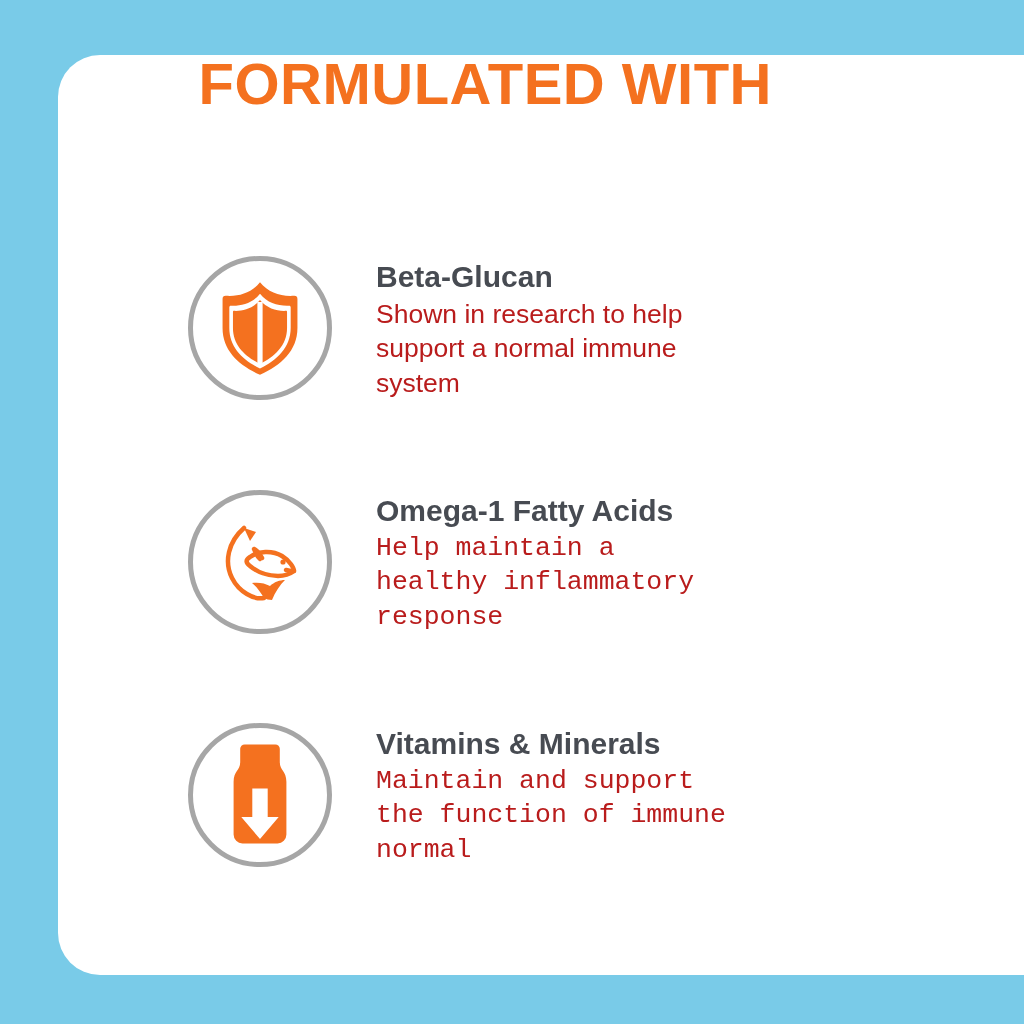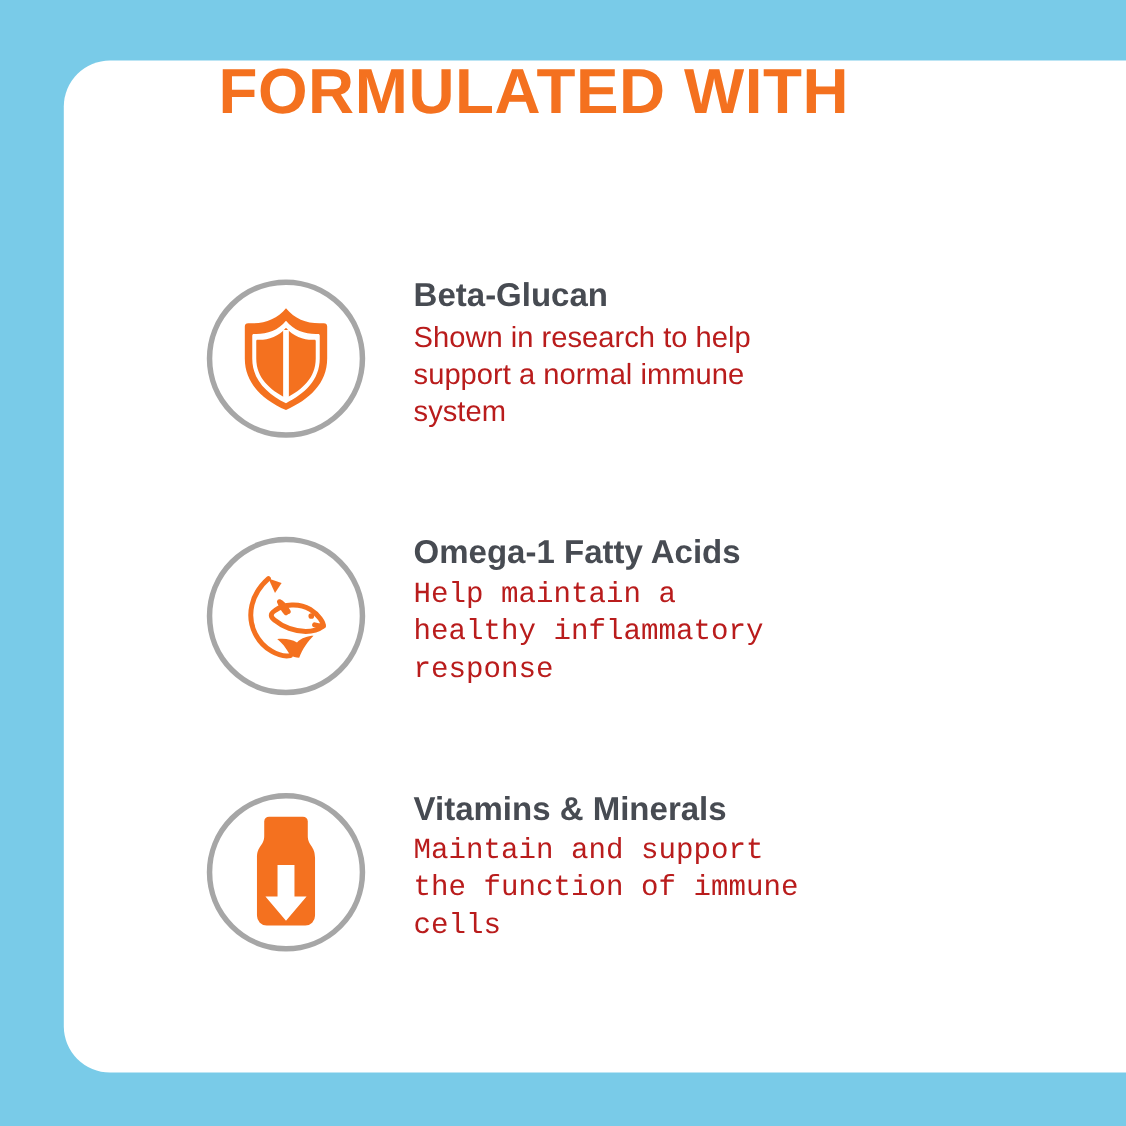--- a/index.html
+++ b/index.html
@@ -45,21 +45,21 @@
     white-space: nowrap;
   }
 
   
   .feature {
     position: absolute;
     left: 188px;
     width: 700px;
     height: 160px;
     display: flex;
-    align-items: center;
+    align-items: flex-end;
   }
   #feature-0 { top: 240px; }
   #feature-1 { top: 474px; }
   #feature-2 { top: 707px; }
 
   .icon-circle {
     width: 144px;
     height: 144px;
     min-width: 144px;
     border-radius: 50%;
@@ -166,15 +166,15 @@
 
         <path fill="#f4711f" d="M22 20 h36 c0 8 6 8 6 18 v48 a8 8 0 0 1 -8 8 h-32 a8 8 0 0 1 -8 -8
                  v-48 c0 -10 6 -10 6 -18 z"></path>
 
         <path fill="#ffffff" d="M33 44 h14 v26 h10 l-17 20 l-17 -20 h10 z"></path>
       </svg>
     </span>
   </div>
   <div class="feature-text">
     <p class="feature-title">Vitamins &amp; Minerals</p>
-    <p class="feature-desc">Maintain and support the function of immune cells</p>
+    <p class="feature-desc">Maintain and support the function of immune normal</p>
   </div>
 </div>
 
 </body></html>

